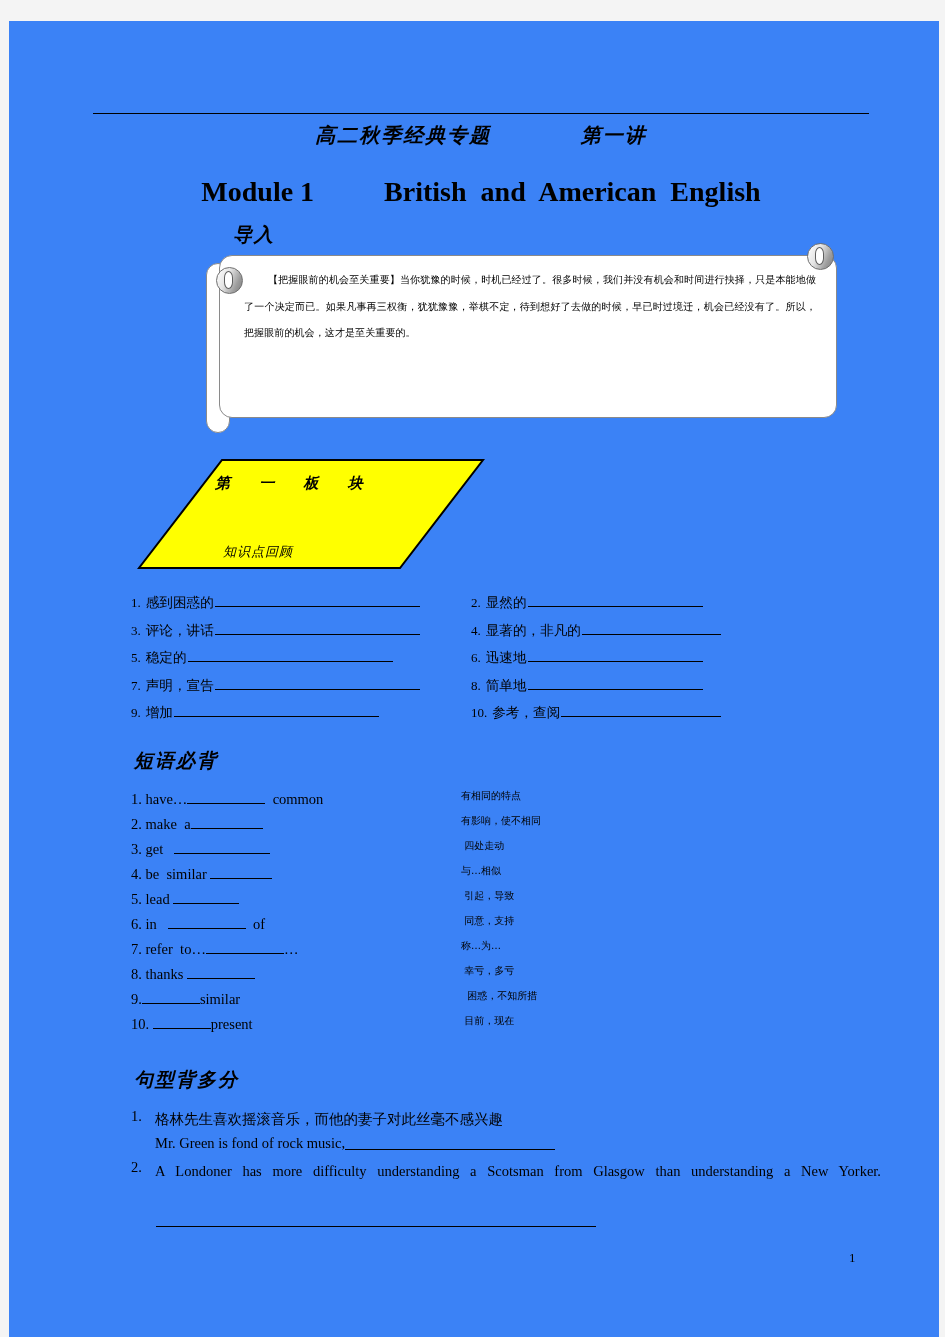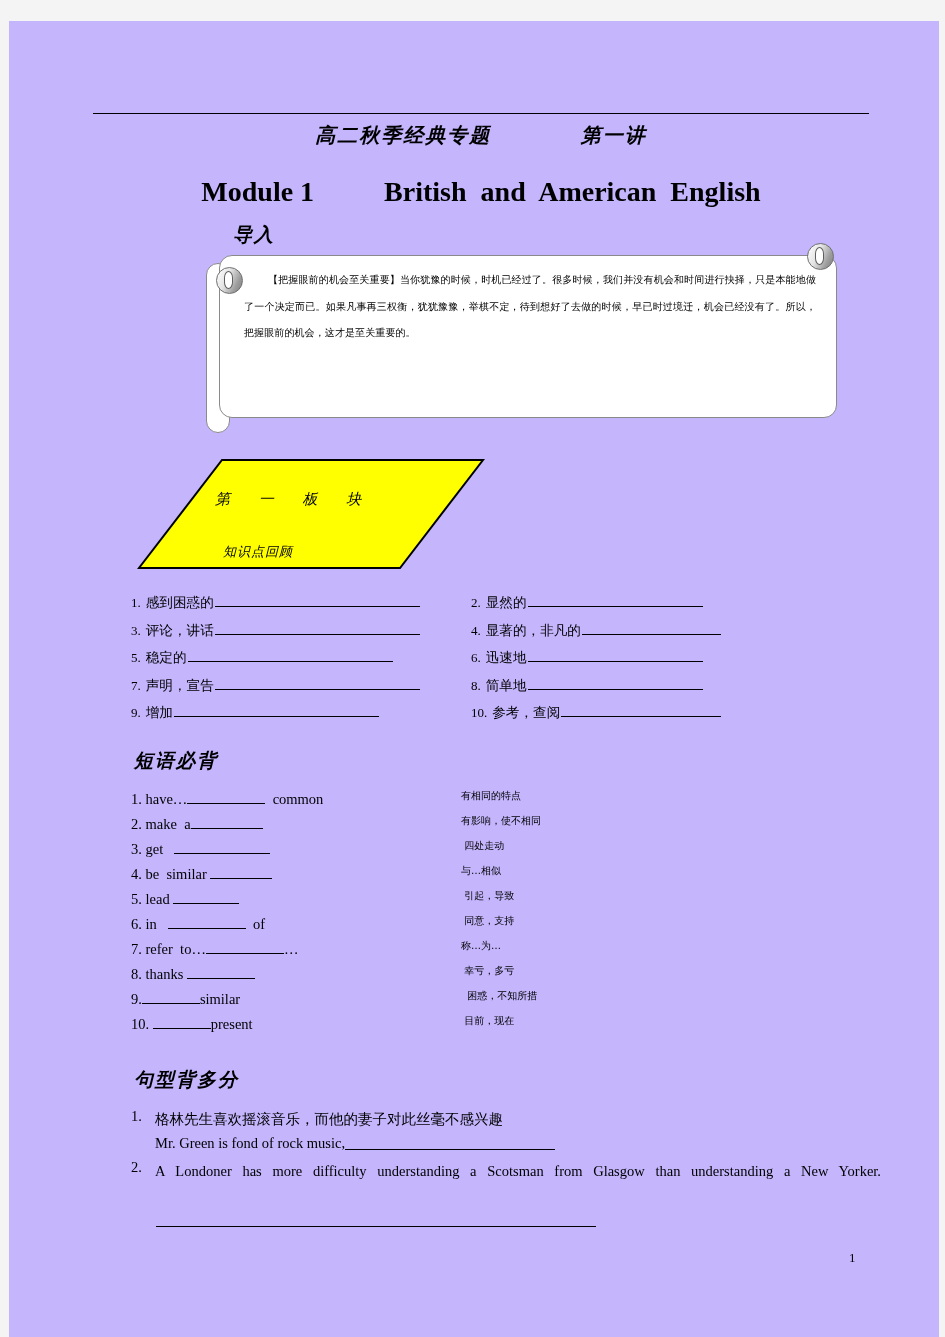--- a/index.html
+++ b/index.html
@@ -13,21 +13,21 @@
     font-family: "Liberation Serif", "DejaVu Serif", serif;
     overflow: hidden;
   }
 
   .page {
     position: absolute;
     left: 9px;
     top: 21px;
     width: 930px;
     height: 1316px;
-    background: #c4b5fd;
+    background: #3b82f6;
     box-sizing: border-box;
   }
 
   
   .top-rule {
     position: absolute;
     left: 84px;
     top: 92px;
     width: 776px;
     height: 0;
@@ -150,23 +150,23 @@
     height: 112px;
   }
   .para-shape {
     position: absolute;
     left: 0; top: 0;
     width: 100%; height: 100%;
   }
   .para-label-1 {
     position: absolute;
     left: 78px;
-    top: 32px;
+    top: 16px;
     font-family: "DejaVu Serif", "Liberation Serif", serif;
-    font-weight: normal;
+    font-weight: bold;
     font-style: italic;
     font-size: 15px;
     letter-spacing: 12px;
     color: #000;
     white-space: pre;
   }
   .para-label-2 {
     position: absolute;
     left: 86px;
     top: 60px;

